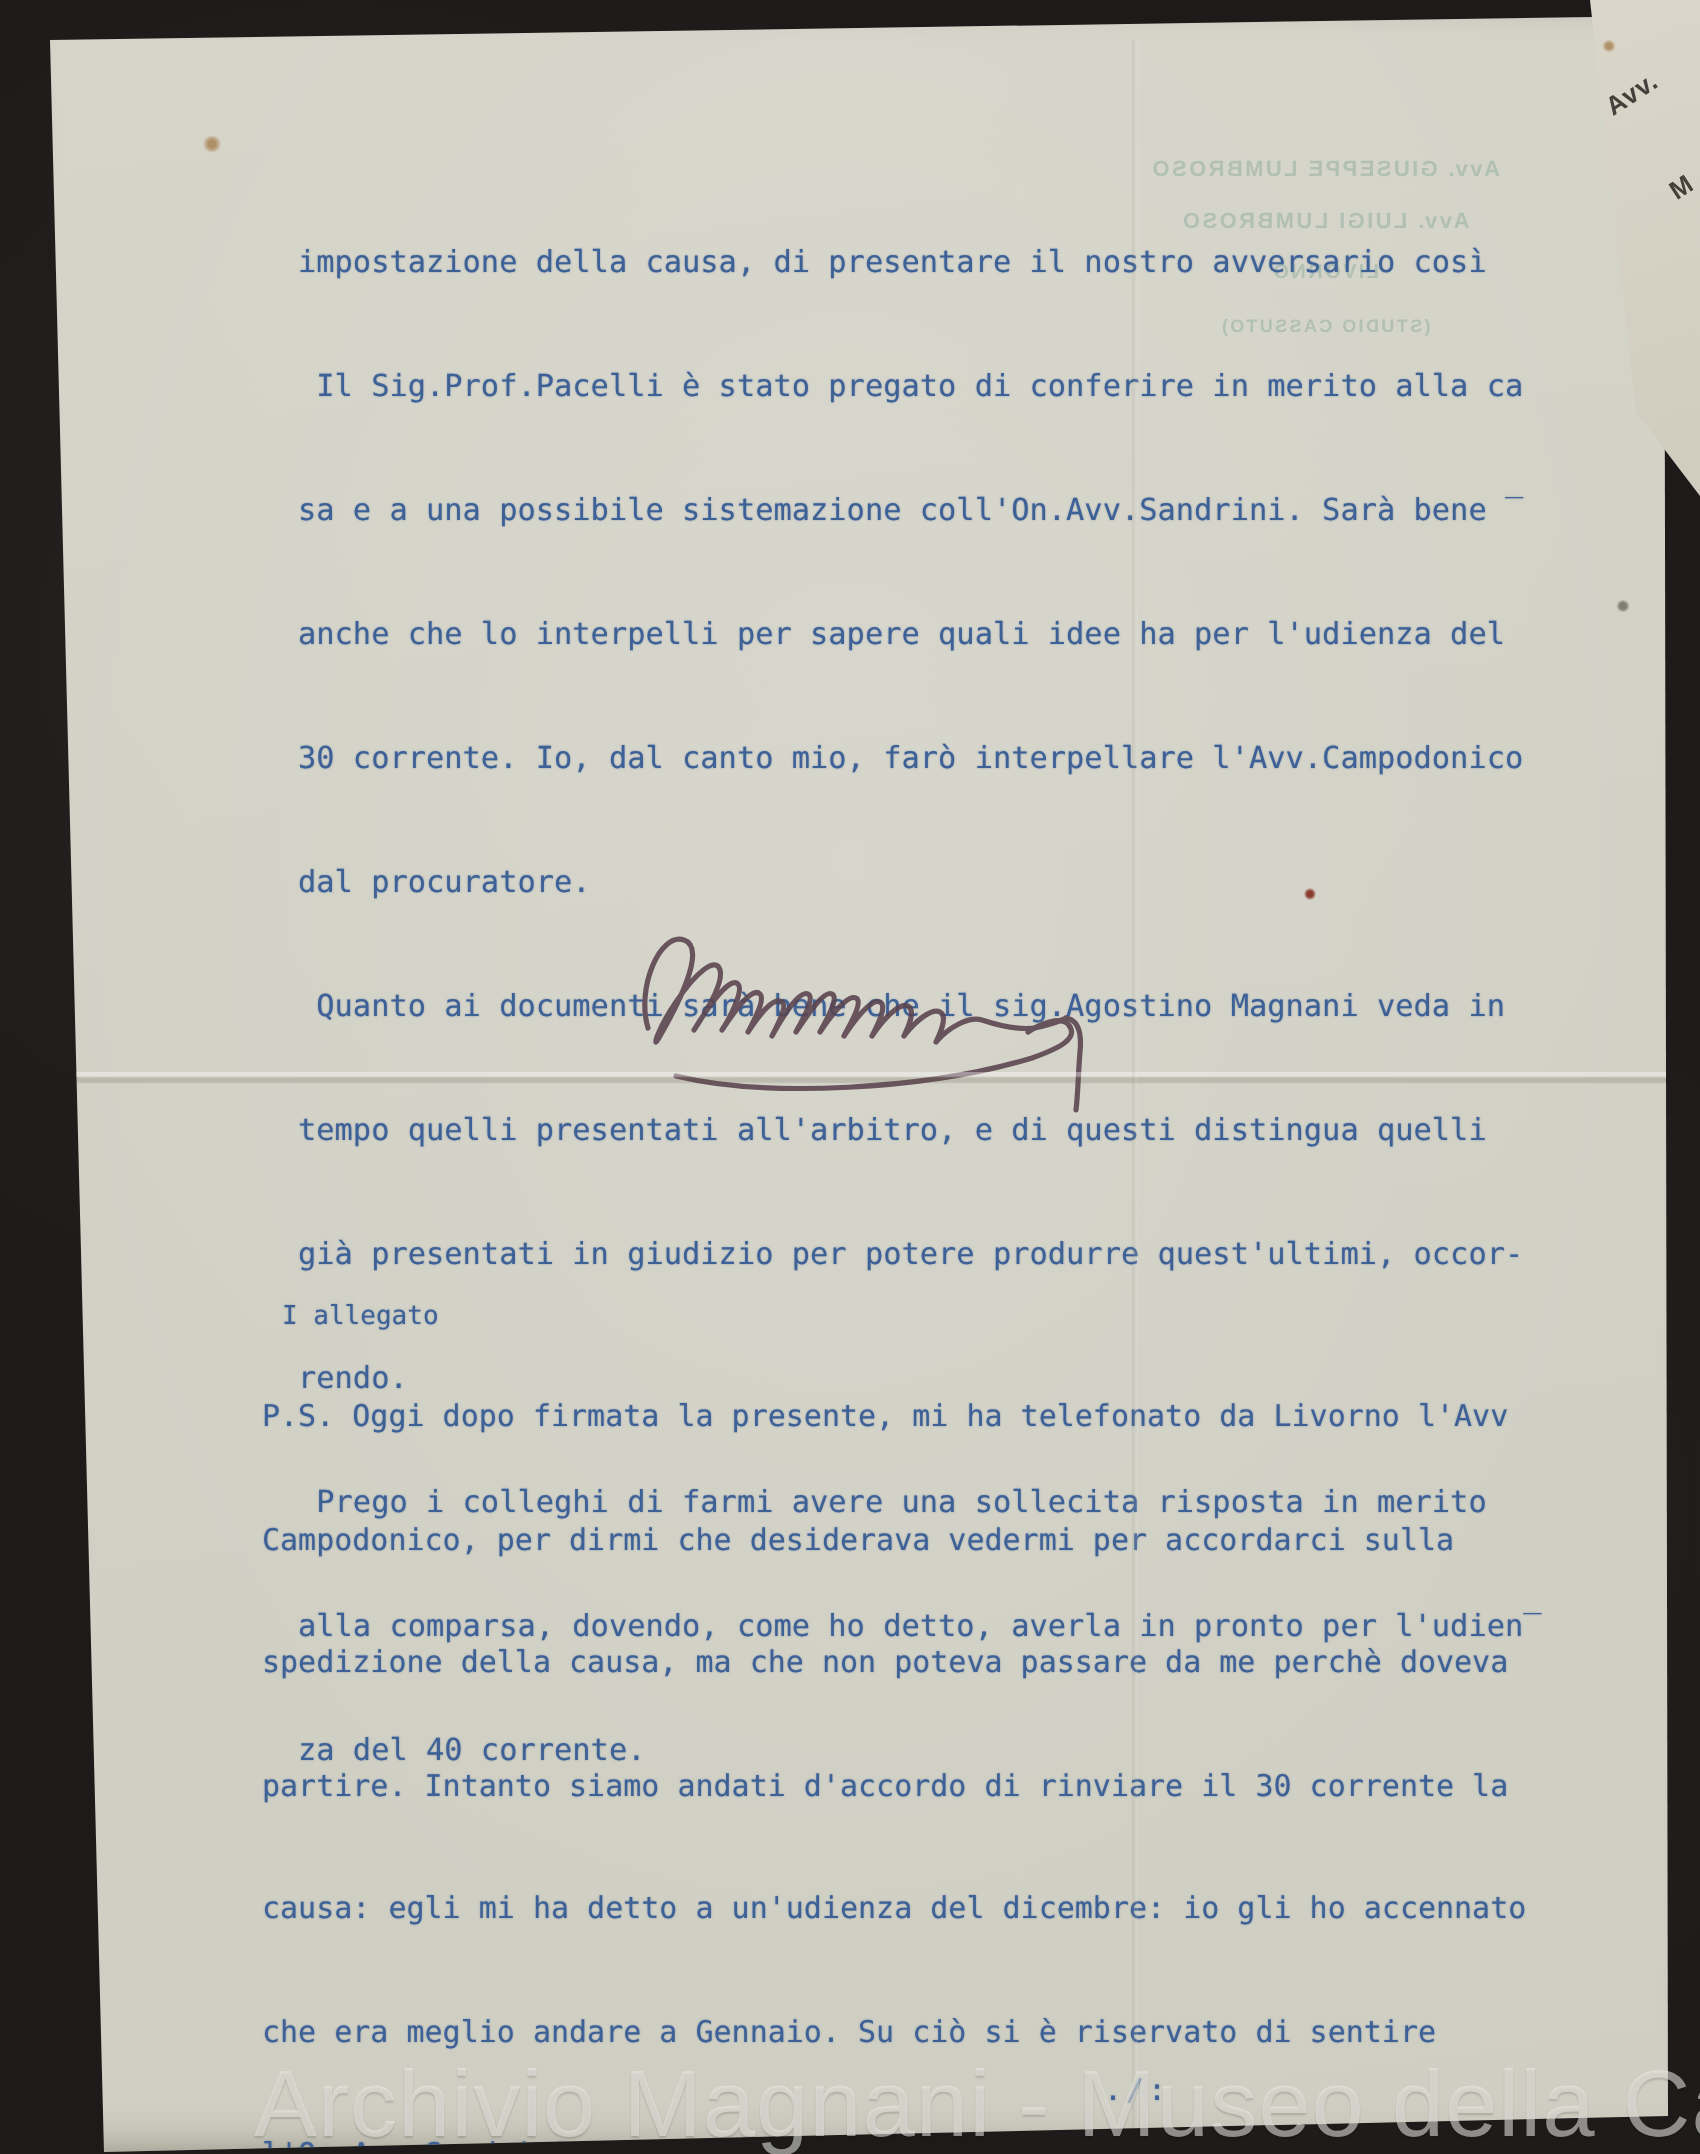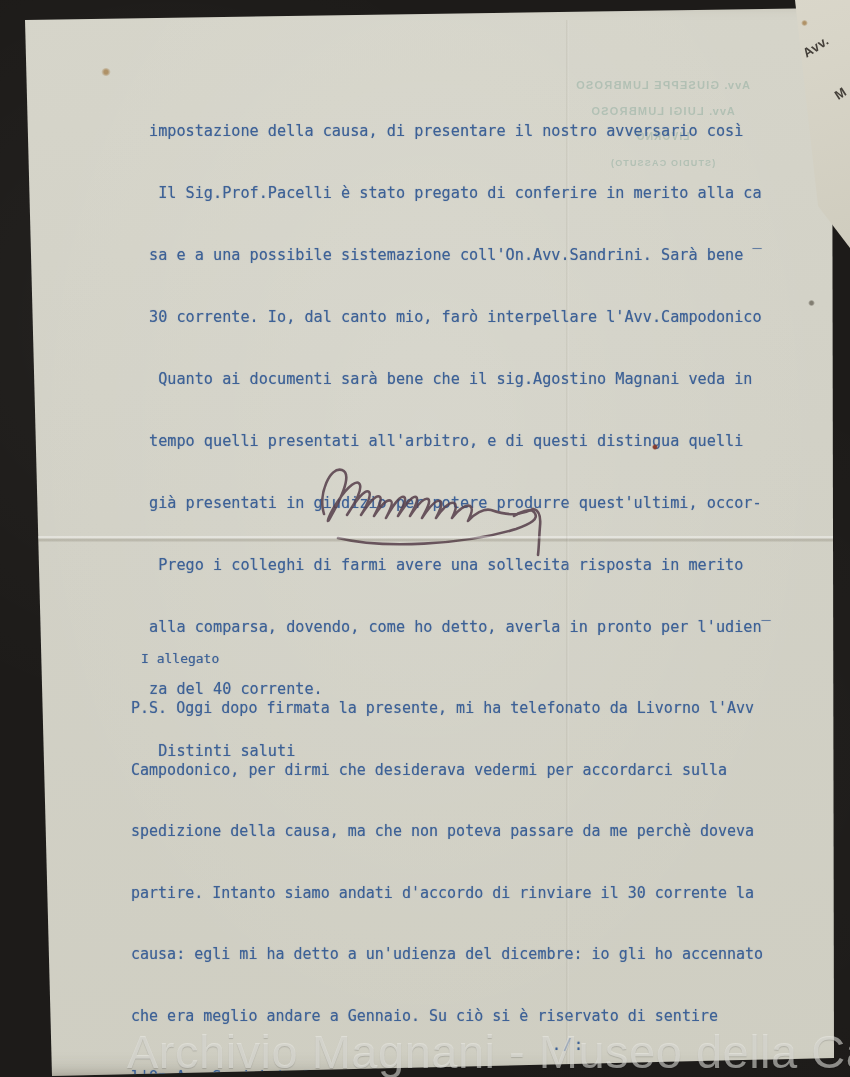--- a/index.html
+++ b/index.html
@@ -98,28 +98,30 @@
       <div class="g1">Avv. GIUSEPPE LUMBROSO</div>
       <div class="g2">Avv. LUIGI LUMBROSO</div>
       <div class="g3">LIVORNO</div>
       <div class="g4">(STUDIO CASSUTO)</div>
     </div>
 
     <div class="typeblock main-block">
       <div class="tl">impostazione della causa, di presentare il nostro avversario così</div>
       <div class="tl"> Il Sig.Prof.Pacelli è stato pregato di conferire in merito alla ca</div>
       <div class="tl">sa e a una possibile sistemazione coll'On.Avv.Sandrini. Sarà bene ‾</div>
+      <div class="tl">anche che lo interpelli per sapere quali idee ha per l'udienza del</div>
       <div class="tl">30 corrente. Io, dal canto mio, farò interpellare l'Avv.Campodonico</div>
+      <div class="tl">dal procuratore.</div>
       <div class="tl"> Quanto ai documenti sarà bene che il sig.Agostino Magnani veda in</div>
       <div class="tl">tempo quelli presentati all'arbitro, e di questi distingua quelli</div>
       <div class="tl">già presentati in giudizio per potere produrre quest'ultimi, occor-</div>
+      <div class="tl">rendo.</div>
       <div class="tl"> Prego i colleghi di farmi avere una sollecita risposta in merito</div>
       <div class="tl">alla comparsa, dovendo, come ho detto, averla in pronto per l'udien‾</div>
       <div class="tl">za del 40 corrente.</div>
-      <div class="tl"> Distinti saluti</div>
     </div>
 
     <div class="signature">
       <svg width="260" height="115" viewBox="0 0 260 115">
         <g fill="none" stroke="#5a434e" stroke-width="2.6" stroke-linecap="round" stroke-linejoin="round" opacity="0.88">
           <path d="M16,68 C10,48 22,20 34,24 C46,28 30,58 22,72 C17,81 21,68 30,55 C40,40 50,32 52,39 C54,46 43,63 39,69 C47,56 57,42 61,46 C64,49 57,63 53,69 C59,60 68,47 72,51 C75,54 68,66 66,70 C72,61 79,52 83,55 C86,57 80,68 78,72 C84,61 92,49 96,51 C100,53 92,66 90,70 C96,61 104,49 108,51 C112,53 104,66 102,70 C108,61 116,51 120,53 C124,55 116,68 114,72 C120,63 128,53 132,55 C136,57 130,68 128,72 C134,63 142,55 146,57 C150,59 146,68 144,72 C150,64 158,58 162,60 C166,62 162,71 160,75 C166,68 176,62 183,64 C192,67 201,69 209,68 C215,67 221,65 225,63"></path>
           <path d="M225,63 C231,64 233,70 232,80 C231,92 231,101 230,109"></path>
           <path d="M30,92 C75,103 155,99 208,83 C222,78 232,73 226,66 C222,62 212,66 206,70"></path>
         </g>
       </svg>

